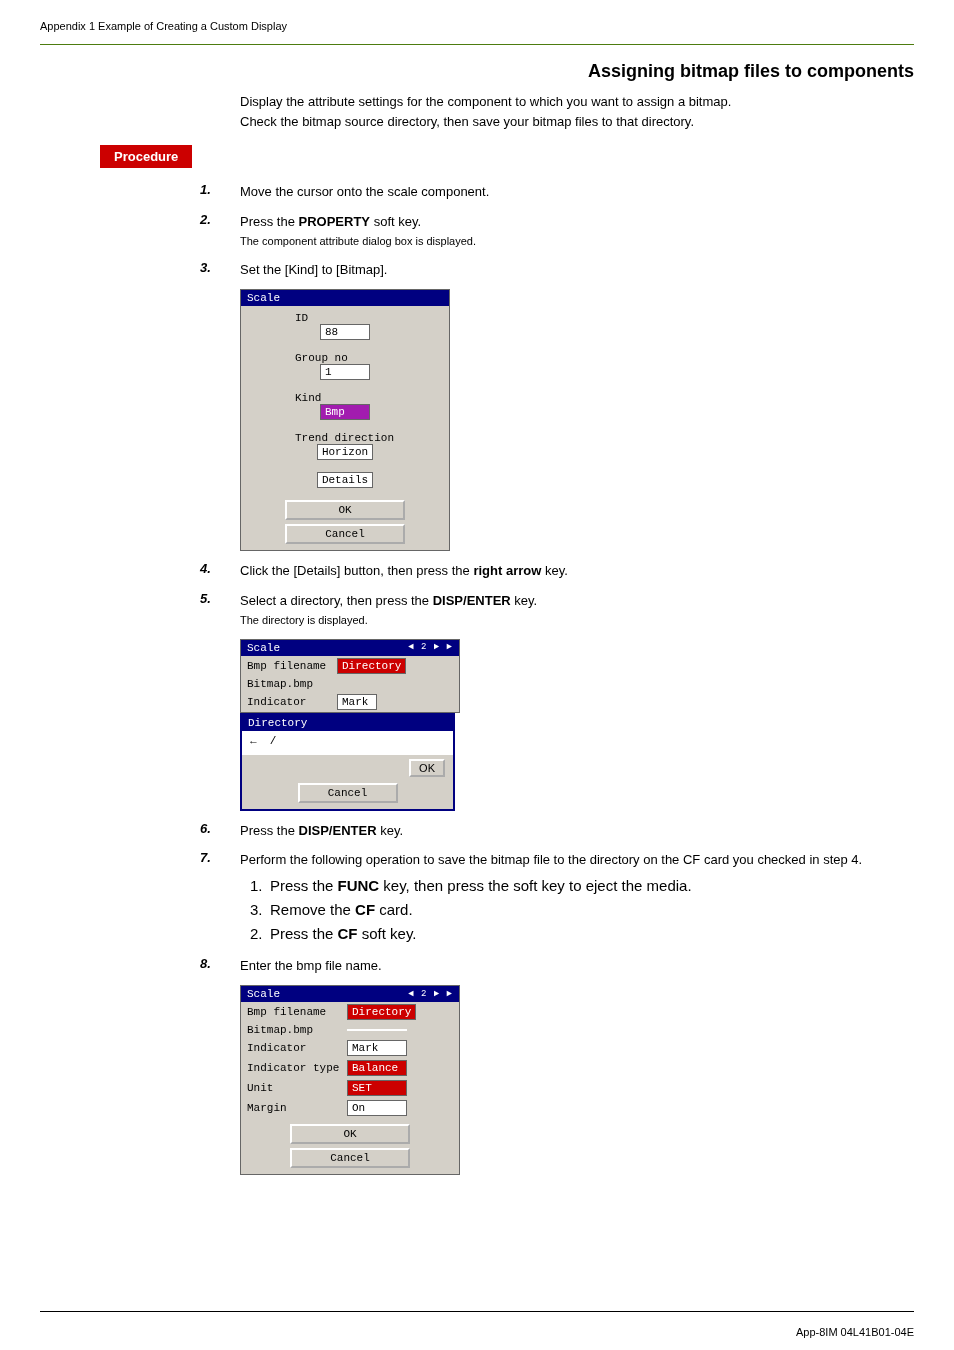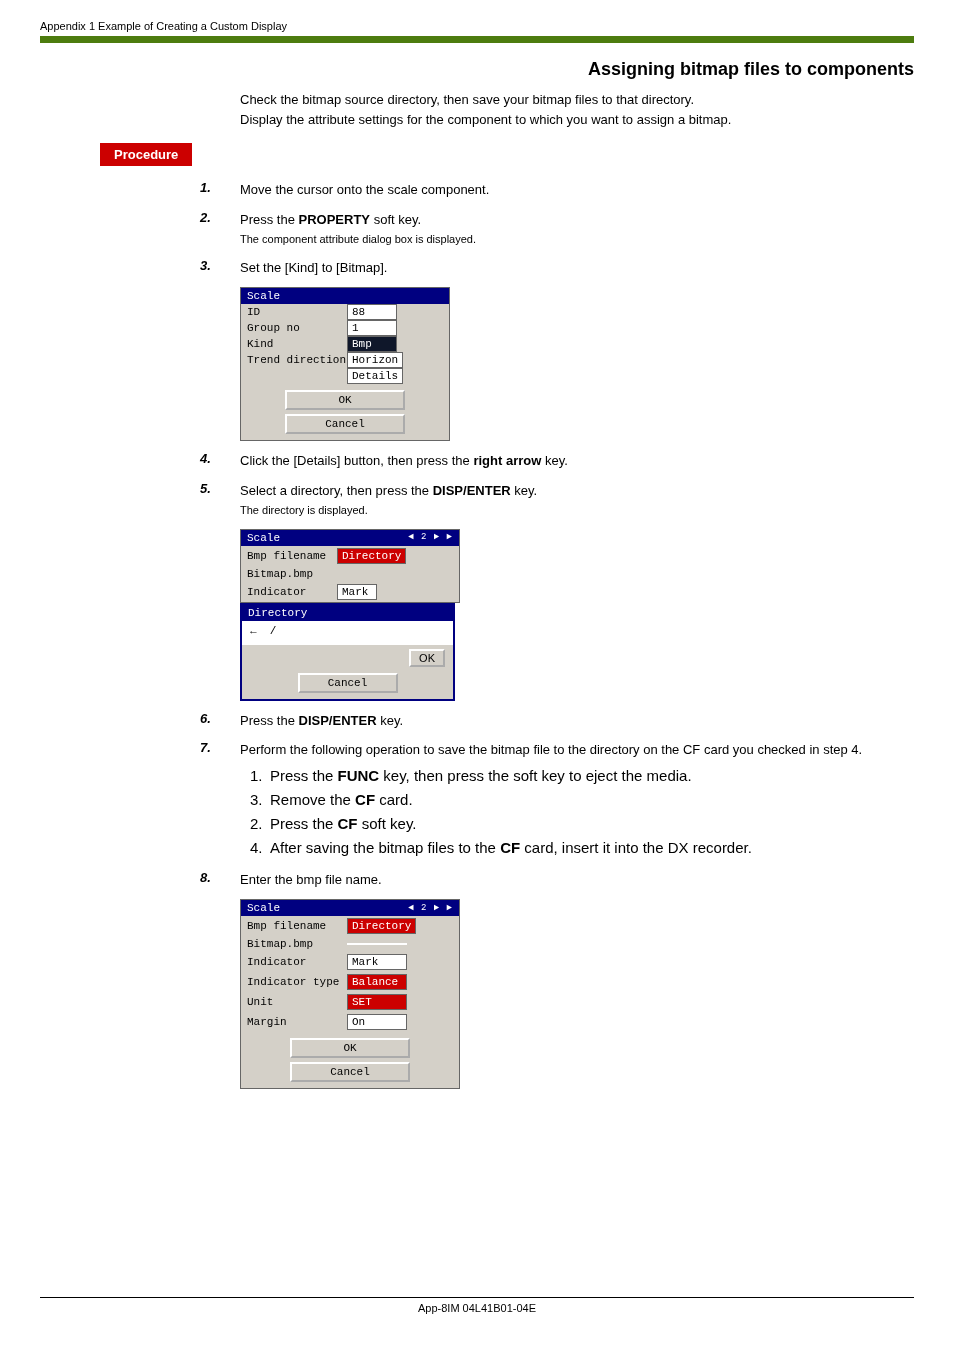--- a/index.html
+++ b/index.html
@@ -13,22 +13,22 @@
       position: relative;
     }
 
     .page-container {
       padding: 20px 40px 40px 40px;
     }
 
     .appendix-header {
       font-size: 11px;
       color: #000;
-      border-bottom: 7px solid #4d7c0f;
-      padding-bottom: 4px;
+      border-bottom: 1px solid #4d7c0f;
+      padding-bottom: 12px;
       margin-bottom: 16px;
     }
 
     .section-title {
       font-size: 18px;
       font-weight: bold;
       margin-left: 60px;
       margin-bottom: 10px;
       text-align: right;
     }
@@ -97,36 +97,37 @@
       font-family: 'Courier New', monospace;
     }
     .dialog-scale1 .title-bar {
       background: #000080;
       color: #fff;
       padding: 2px 6px;
       font-size: 11px;
     }
     .dialog-scale1 .row {
       display: flex;
-      padding: 0 6px;
+      padding: 6px 6px;
       align-items: center;
+      flex-direction: column;
     }
     .dialog-scale1 .row .label {
       width: 100px;
       font-size: 11px;
     }
     .dialog-scale1 .row .value {
       font-size: 11px;
       background: #fff;
       border: 1px solid #666;
       padding: 1px 4px;
       min-width: 50px;
     }
     .dialog-scale1 .row .value.red {
-      background: #0f172a;
+      background: #a21caf;
       color: #fff;
     }
     .dialog-scale1 .btn-row {
       display: flex;
       flex-direction: column;
       align-items: center;
       padding: 6px 0 6px 0;
       gap: 4px;
     }
     .dialog-scale1 .dlg-btn {
@@ -204,28 +205,28 @@
       width: 120px;
       background: #d4d0c8;
       border: 2px outset #fff;
       font-size: 11px;
       padding: 2px 0;
       text-align: center;
     }
 
     .page-footer {
       position: absolute;
-      bottom: 36px;
+      bottom: 12px;
       left: 40px;
       right: 40px;
       display: flex;
-      justify-content: center;
+      justify-content: flex-end;
       font-size: 11px;
       border-top: 1px solid #000;
-      padding-top: 4px;
+      padding-top: 14px;
     }
     .scale-top {
       width: 220px;
       border: 1px solid #666;
       background: #d4d0c8;
       font-size: 11px;
       font-family: 'Courier New', monospace;
       z-index: 1;
       position: relative;
     }
@@ -292,22 +293,22 @@
     <span>Appendix 1  Example of Creating a Custom Display</span>
   </div>
 
   
   <div class="section-title">
     <span>Assigning bitmap files to components</span>
   </div>
 
   
   <div class="intro-text">
+    <div>Display the attribute settings for the component to which you want to assign a bitmap.</div>
     <div>Check the bitmap source directory, then save your bitmap files to that directory.</div>
-    <div>Display the attribute settings for the component to which you want to assign a bitmap.</div>
   </div>
 
   
   <div class="procedure-box">
     <span>Procedure</span>
   </div>
 
   
   <div class="steps-container">
 
@@ -411,21 +412,20 @@
       <div class="step-text">Press the <b>DISP/ENTER</b> key.</div>
     </div>
 
     <div class="step">
       <span class="step-number"><i>7.</i></span>
       <div class="step-text">Perform the following operation to save the bitmap file to the directory on the CF card you checked in step 4.</div>
       <ul class="step-sub-list">
         <li data-num="1">Press the <b>FUNC</b> key, then press the soft key to eject the media.</li>
         <li data-num="3">Remove the <b>CF</b> card.</li>
         <li data-num="2">Press the <b>CF</b> soft key.</li>
-        <li data-num="4">After saving the bitmap files to the <b>CF</b> card, insert it into the DX recorder.</li>
       </ul>
     </div>
 
     <div class="step">
       <span class="step-number"><i>8.</i></span>
       <div class="step-text">Enter the bmp file name.</div>
     </div>
 
     <div class="dialog-img">
       <div class="dialog-scale3">

